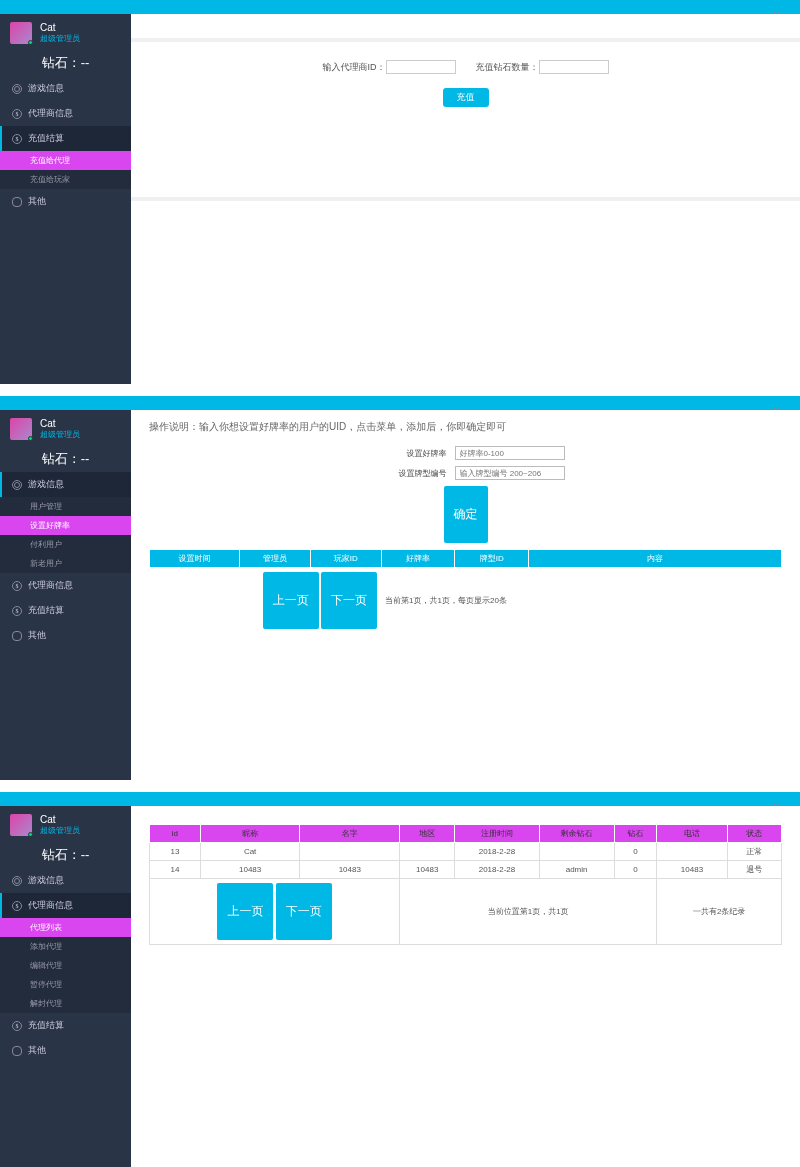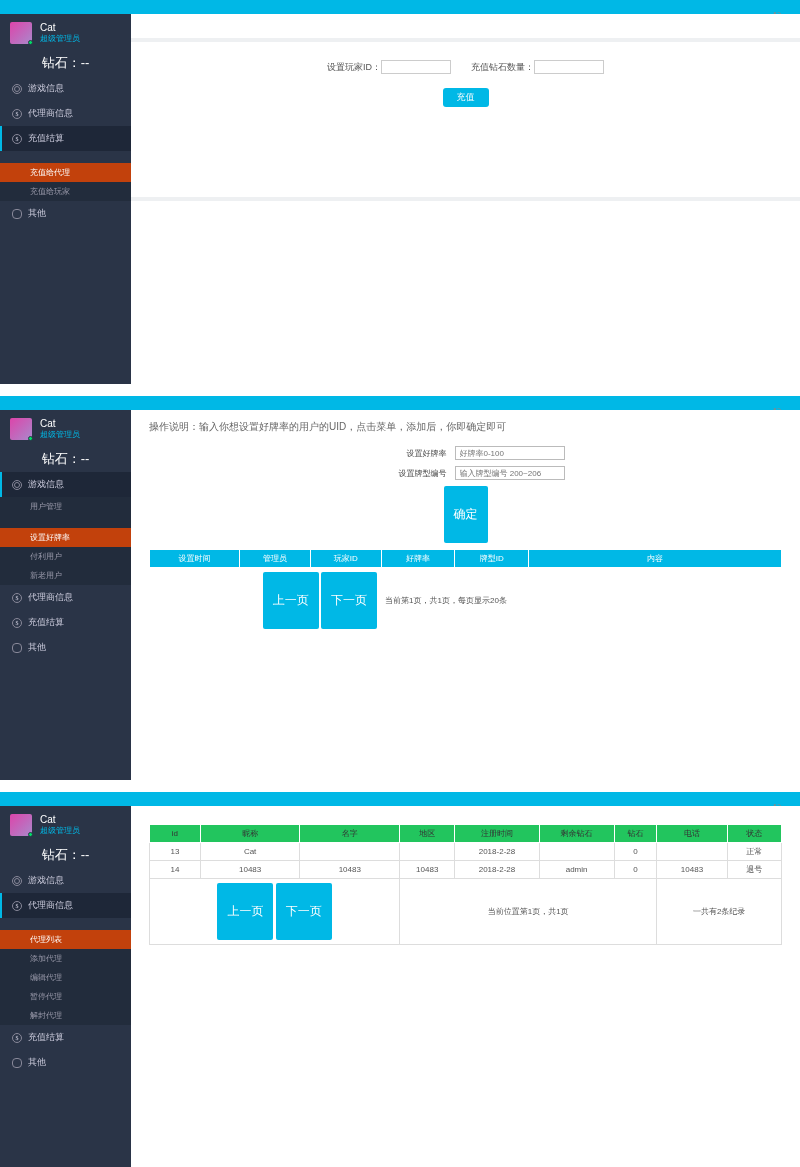--- a/index.html
+++ b/index.html
@@ -18,36 +18,36 @@
 .user-role { color: #00b8e6; font-size: 8px; }
 .balance { text-align: center; font-size: 13px; color: #fff; padding: 4px 0; }
 .nav { list-style: none; }
 .nav-item { padding: 6px 12px; display: flex; align-items: center; color: #ccd; cursor: pointer; font-size: 9px; font-family: Liberation Serif, serif; }
 .nav-item.active { background: #1e2738; border-left: 2px solid #00b8e6; padding-left: 10px; }
 .nav-icon { width: 10px; height: 10px; margin-right: 6px; display: inline-block; border: 1px solid #889; border-radius: 50%; font-size: 6px; line-height: 8px; text-align: center; }
 .nav-icon.user-i::before { content: ""; display: block; width: 4px; height: 4px; border: 1px solid #889; border-radius: 50%; margin: 1px auto 0; }
 .nav-icon.cloud-i { border-radius: 40%; }
 .sub-nav { list-style: none; background: #222c3c; }
 .sub-item { padding: 4px 10px 4px 30px; color: #99a; font-size: 8px; cursor: pointer; }
-.sub-item.active { background: #c2410c; color: #fff; margin-top: 12px; }
+.sub-item.active { background: #d946ef; color: #fff; }
 .content { flex: 1; padding: 10px 18px; background: #fff; position: relative; }
 .divider-bar { height: 4px; background: #eef0f2; margin: 14px -18px 18px; }
 .form-row { display: flex; justify-content: center; align-items: center; margin-bottom: 10px; gap: 20px; }
 .form-row label { font-size: 9px; color: #555; }
 .form-row input { width: 70px; height: 14px; border: 1px solid #ccc; font-size: 8px; padding: 0 3px; }
 .form-row2 { display: flex; justify-content: center; align-items: center; margin-bottom: 6px; }
 .form-row2 .lbl { width: 80px; text-align: right; font-size: 8px; color: #444; margin-right: 8px; }
 .form-row2 input { width: 110px; height: 14px; border: 1px solid #bbb; font-size: 8px; padding: 0 4px; }
 .btn-center { text-align: center; margin: 14px 0; }
 .btn { display: inline-block; background: #00b8e6; color: #fff; padding: 3px 14px; border-radius: 3px; font-size: 9px; border: none; cursor: pointer; }
 .btn.sm { padding: 20px 10px; font-size: 12px; border-radius: 2px; }
 .hint { font-size: 10px; color: #666; margin-bottom: 12px; }
 .table { width: 100%; border-collapse: collapse; font-size: 8px; }
 .table thead th { background: #00b8e6; color: #fff; padding: 3px 2px; font-weight: normal; border: 1px solid #fff; }
-.table thead th.light { background: #22c55e; color: #333; }
+.table thead th.light { background: #d946ef; color: #333; }
 .table td { border: 1px solid #ddd; padding: 3px 2px; text-align: center; color: #555; }
 .pagination-row td { padding: 4px; }
 .pager-text { font-size: 8px; color: #666; text-align: center; }
 .action-link { color: #00b8e6; cursor: pointer; }
 </style>
 </head>
 <body>
 
 <div class="panel">
   <div class="topbar"></div>
@@ -85,21 +85,21 @@
       <ul class="nav">
         <li class="nav-item">
             <span class="nav-icon cloud-i"></span>
             <span>其他</span>
           </li>
       </ul>
     </div>
     <div class="content">
       <div class="divider-bar"></div>
       <div class="form-row">
-        <div><label>设置玩家ID：</label><input style=""></div>
+        <div><label>输入代理商ID：</label><input style=""></div>
         <div><label>充值钻石数量：</label><input style=""></div>
       </div>
       <div class="btn-center"><button class="btn">充值</button></div>
       <div class="divider-bar" style="margin-top:90px"></div>
     </div>
   </div>
 </div>
 
 <div class="panel">
   <div class="topbar"></div>

